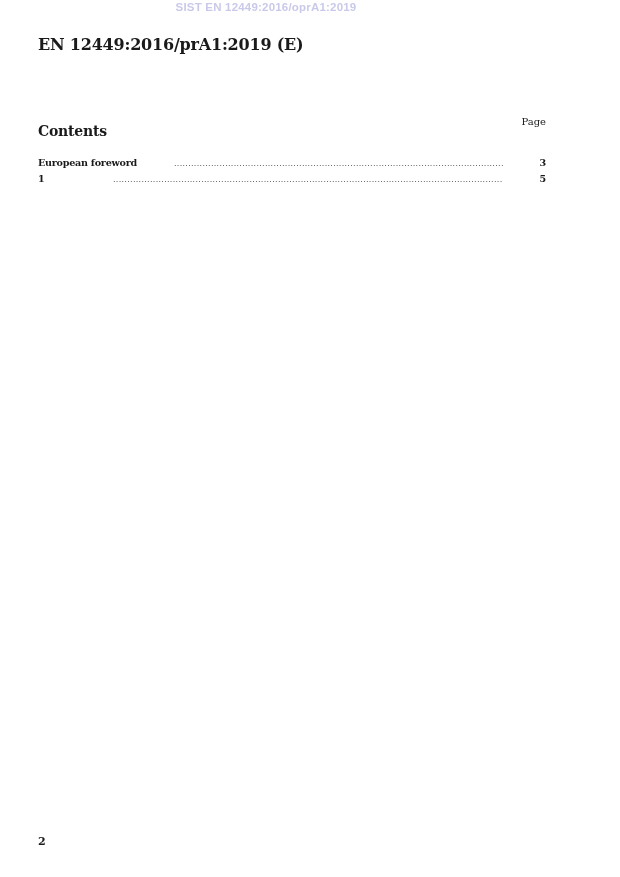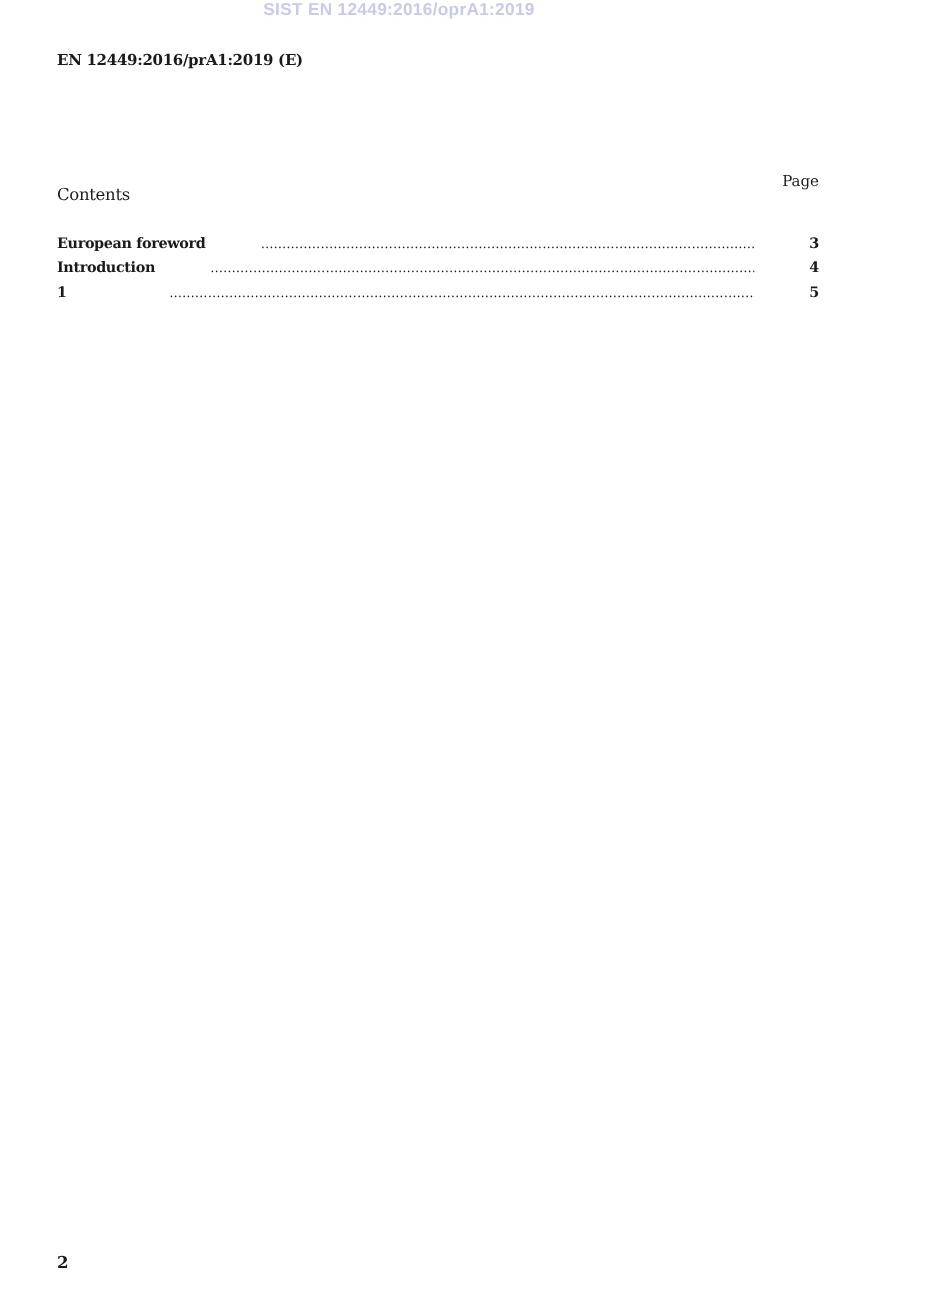--- a/index.html
+++ b/index.html
@@ -1,19 +1,19 @@
 <!DOCTYPE html>
 <html><head>
 <meta charset="utf-8">
 <style>
   html, body { margin: 0; padding: 0; background: #ffffff; }
   body { width: 620px; height: 877px; position: relative; overflow: hidden; font-family: "DejaVu Serif", "Liberation Serif", serif; color: #1a1a1a; }
   .watermark { position: absolute; top: 0; left: 0; width: 532px; text-align: center; font-family: "Liberation Sans", sans-serif; font-weight: bold; font-size: 11.5px; color: #c9c9ea; letter-spacing: 0.2px; line-height: 14px; }
-  .doc-id { position: absolute; top: 35px; left: 38px; font-weight: bold; font-size: 10px; letter-spacing: -0.2px; }
-  .contents-title { position: absolute; top: 123px; left: 38px; font-weight: normal; font-size: 11px; letter-spacing: -0.2px; }
+  .doc-id { position: absolute; top: 35px; left: 38px; font-weight: bold; font-size: 16px; letter-spacing: -0.2px; }
+  .contents-title { position: absolute; top: 123px; left: 38px; font-weight: bold; font-size: 14px; letter-spacing: -0.2px; }
   .page-label { position: absolute; top: 116px; right: 74px; font-size: 10px; }
   .toc { position: absolute; top: 157px; left: 38px; width: 508px; }
   .toc-row { display: flex; align-items: baseline; height: 16.3px; font-weight: bold; font-size: 9.6px; letter-spacing: -0.25px; white-space: nowrap; gap: 36px; }
   .toc-num { width: 38px; flex: 0 0 38px; }
   .toc-label { flex: 0 0 auto; }
   .toc-dots { flex: 1 1 auto; overflow: hidden; margin: 0 1px; font-weight: normal; letter-spacing: 0.3px; font-size: 8px; }
   .toc-dots::before { content: "........................................................................................................................................................................................................................................................................................"; }
   .toc-page { flex: 0 0 auto; }
   .page-number { position: absolute; top: 835px; left: 38px; font-weight: bold; font-size: 11px; }
 </style>
@@ -27,24 +27,19 @@
 <div class="contents-title">Contents</div>
 <div class="page-label">Page</div>
 
 <div class="toc">
   <div class="toc-row">
     <span class="toc-label">European foreword</span>
     <span class="toc-dots"></span>
     <span class="toc-page">3</span>
   </div>
   <div class="toc-row">
-    <span class="toc-label">Introduction</span>
-    <span class="toc-dots"></span>
-    <span class="toc-page">4</span>
-  </div>
-  <div class="toc-row">
     <span class="toc-num">1</span>
     <span class="toc-dots"></span>
     <span class="toc-page">5</span>
   </div>
 </div>
 
 <div class="page-number">2</div>
 
 </body></html>

